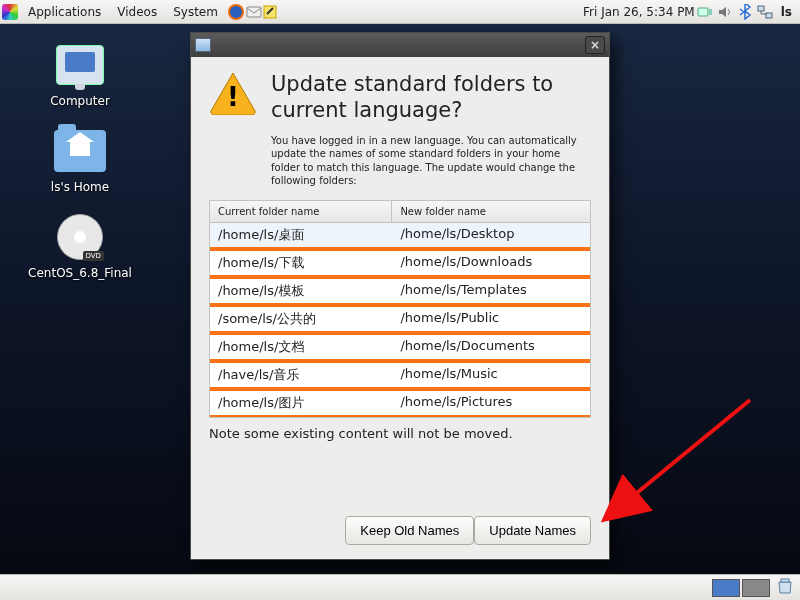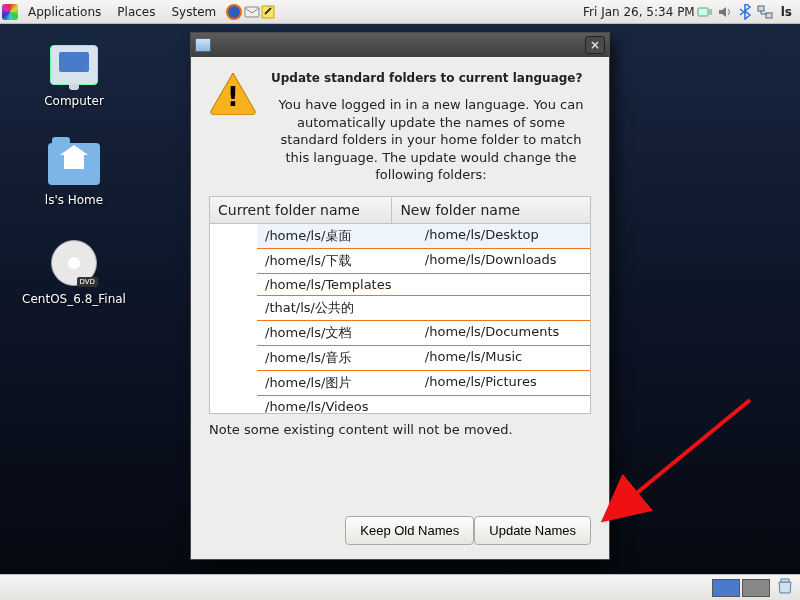--- a/index.html
+++ b/index.html
@@ -38,21 +38,21 @@
   background: linear-gradient(#f7f6f5, #e5e3e0);
   border-top: 1px solid #bbb;
   display:flex; align-items:center; justify-content:flex-end; padding: 0 6px; gap:6px;
 }
 .ws-switcher { display:flex; gap:2px; }
 .ws { width:28px; height:18px; background:#888; border:1px solid #555;}
 .ws.active { background:#4a7bc8;}
 .trash-icon svg{ width:18px; height:18px; }
 
 
-.desktop-icons { position:absolute; top:40px; left:14px; display:flex; flex-direction:column; gap:31px; }
+.desktop-icons { position:absolute; top:40px; left:20px; display:flex; flex-direction:column; gap:18px; }
 .d-icon { display:flex; flex-direction:column; align-items:center; width:120px; }
 .d-icon .glyph { width:56px; height:50px; display:flex; align-items:center; justify-content:center;}
 .d-icon .label { color:#fff; font-size:12px; margin-top:4px; text-shadow:1px 1px 2px #000; text-align:center;}
 .computer-g{ width:48px; height:40px; background:#d7e4ef; border:1px solid #7fa; border-radius:4px; position:relative;}
 .computer-g::before{content:"";position:absolute;left:8px;top:6px;right:8px;bottom:12px;background:#4a7bc8;border-radius:2px;}
 .computer-g::after{content:"";position:absolute;left:18px;right:18px;bottom:-6px;height:6px;background:#cfd6db;border-radius:0 0 3px 3px;}
 .folder-g{ width:52px; height:42px; background:#7db5e8; border-radius:4px; position:relative; }
 .folder-g::before{content:"";position:absolute;top:-6px;left:4px;width:18px;height:8px;background:#7db5e8;border-radius:3px 3px 0 0;}
 .folder-g .home{position:absolute;left:16px;top:12px;width:20px;height:14px;background:#fff;}
 .folder-g .home::before{content:"";position:absolute;top:-10px;left:-4px;border-left:14px solid transparent;border-right:14px solid transparent;border-bottom:10px solid #fff;}
@@ -67,28 +67,28 @@
   display:flex; flex-direction:column;
 }
 .titlebar{ height:24px; background:linear-gradient(#5b5b5b,#3e3e3e); display:flex; align-items:center; padding:0 4px;}
 .titlebar .win-icon{ width:16px; height:14px; background:linear-gradient(#cfe3f7,#8bb7e0); border:1px solid #567;}
 .titlebar .close{ margin-left:auto; width:20px; height:18px; display:flex;align-items:center;justify-content:center; color:#ddd; font-weight:bold; border:1px solid #222; background:#4a4a4a; border-radius:3px;}
 .dialog-body{ padding:14px 18px 14px 18px; flex:1; display:flex; flex-direction:column; }
 .dlg-top{ display:flex; gap:14px; }
 .warn-icon{ flex:0 0 48px; }
 .warn-tri{ width:44px; height:38px; position:relative; }
 .warn-tri svg{ width:48px; height:44px; }
-.dlg-heading{ font-weight:bold; font-size:12px; line-height:1.25; }
-.dlg-msg{ margin-top:10px; font-size:13px; line-height:1.35;text-align:center; }
+.dlg-heading{ font-weight:normal; font-size:21px; line-height:1.25; }
+.dlg-msg{ margin-top:10px; font-size:10px; line-height:1.35; }
 .folder-table{ margin-top:12px; border:1px solid #c2c2c0; background:#fff; max-height:218px; overflow:hidden;}
 .ft-head{ display:flex; background:linear-gradient(#f6f6f5,#e6e6e4); border-bottom:1px solid #c2c2c0;}
-.ft-head div{ padding:5px 8px; font-size:14px;}
+.ft-head div{ padding:5px 8px; font-size:10px;}
 .ft-head .c1{ flex:0 0 48%; border-right:1px solid #c2c2c0;}
 .ft-head .c2{ flex:1;}
-.ft-row{ display:flex; border-bottom:1px solid #f97316; font-size:13px;margin-left:47px;}
+.ft-row{ display:flex; border-bottom:4px solid #f97316; font-size:13px;}
 .ft-row:first-child{ background:#eef4fb;}
 .ft-row div{ padding:3px 8px;}
 .ft-row .c1{ flex:0 0 48%;}
 .ft-row .c2{ flex:1;}
 .note{ margin-top:8px; font-size:13px;}
 .dont-ask{ margin-top:8px; display:flex; align-items:center; gap:6px; font-size:13px;}
 .dont-ask input{ width:14px; height:14px;}
 .dlg-buttons{ margin-top:auto; display:flex; justify-content:flex-end; padding-top:16px;}
 .btn{ background:linear-gradient(#fdfdfc,#e6e6e3); border:1px solid #a9a9a5; border-radius:4px; padding:6px 14px; font-size:13px;}
 
@@ -99,21 +99,21 @@
 </style>
 </head>
 <body>
 
 <div class="top-panel">
   <div class="left">
     <span class="panel-icon">
         <span class="app-logo"></span>
       </span>
     <span class="menu-item">Applications</span>
-    <span class="menu-item">Places</span>
+    <span class="menu-item">Videos</span>
     <span class="menu-item">System</span>
     <span class="panel-icon">
         <span class="ff-icon"></span>
       </span>
     <span class="panel-icon mail-icon">
       <svg viewBox="0 0 16 16">
           <rect x="1" y="3" width="14" height="10" rx="1" fill="#eee" stroke="#888"></rect>
           <path d="M1 4 L8 9 L15 4" fill="none" stroke="#888"></path>
         </svg>
     </span>
@@ -206,31 +206,33 @@
       <div id="ft-body">
           <div class="ft-row">
             <div class="c1">/home/ls/桌面</div>
             <div class="c2">/home/ls/Desktop</div>
           </div>
           <div class="ft-row">
             <div class="c1">/home/ls/下载</div>
             <div class="c2">/home/ls/Downloads</div>
           </div>
           <div class="ft-row">
+            <div class="c1">/home/ls/模板</div>
             <div class="c2">/home/ls/Templates</div>
           </div>
           <div class="ft-row">
-            <div class="c1">/that/ls/公共的</div>
+            <div class="c1">/some/ls/公共的</div>
+            <div class="c2">/home/ls/Public</div>
           </div>
           <div class="ft-row">
             <div class="c1">/home/ls/文档</div>
             <div class="c2">/home/ls/Documents</div>
           </div>
           <div class="ft-row">
-            <div class="c1">/home/ls/音乐</div>
+            <div class="c1">/have/ls/音乐</div>
             <div class="c2">/home/ls/Music</div>
           </div>
           <div class="ft-row">
             <div class="c1">/home/ls/图片</div>
             <div class="c2">/home/ls/Pictures</div>
           </div>
           <div class="ft-row">
             <div class="c2">/home/ls/Videos</div>
           </div>
         </div>

